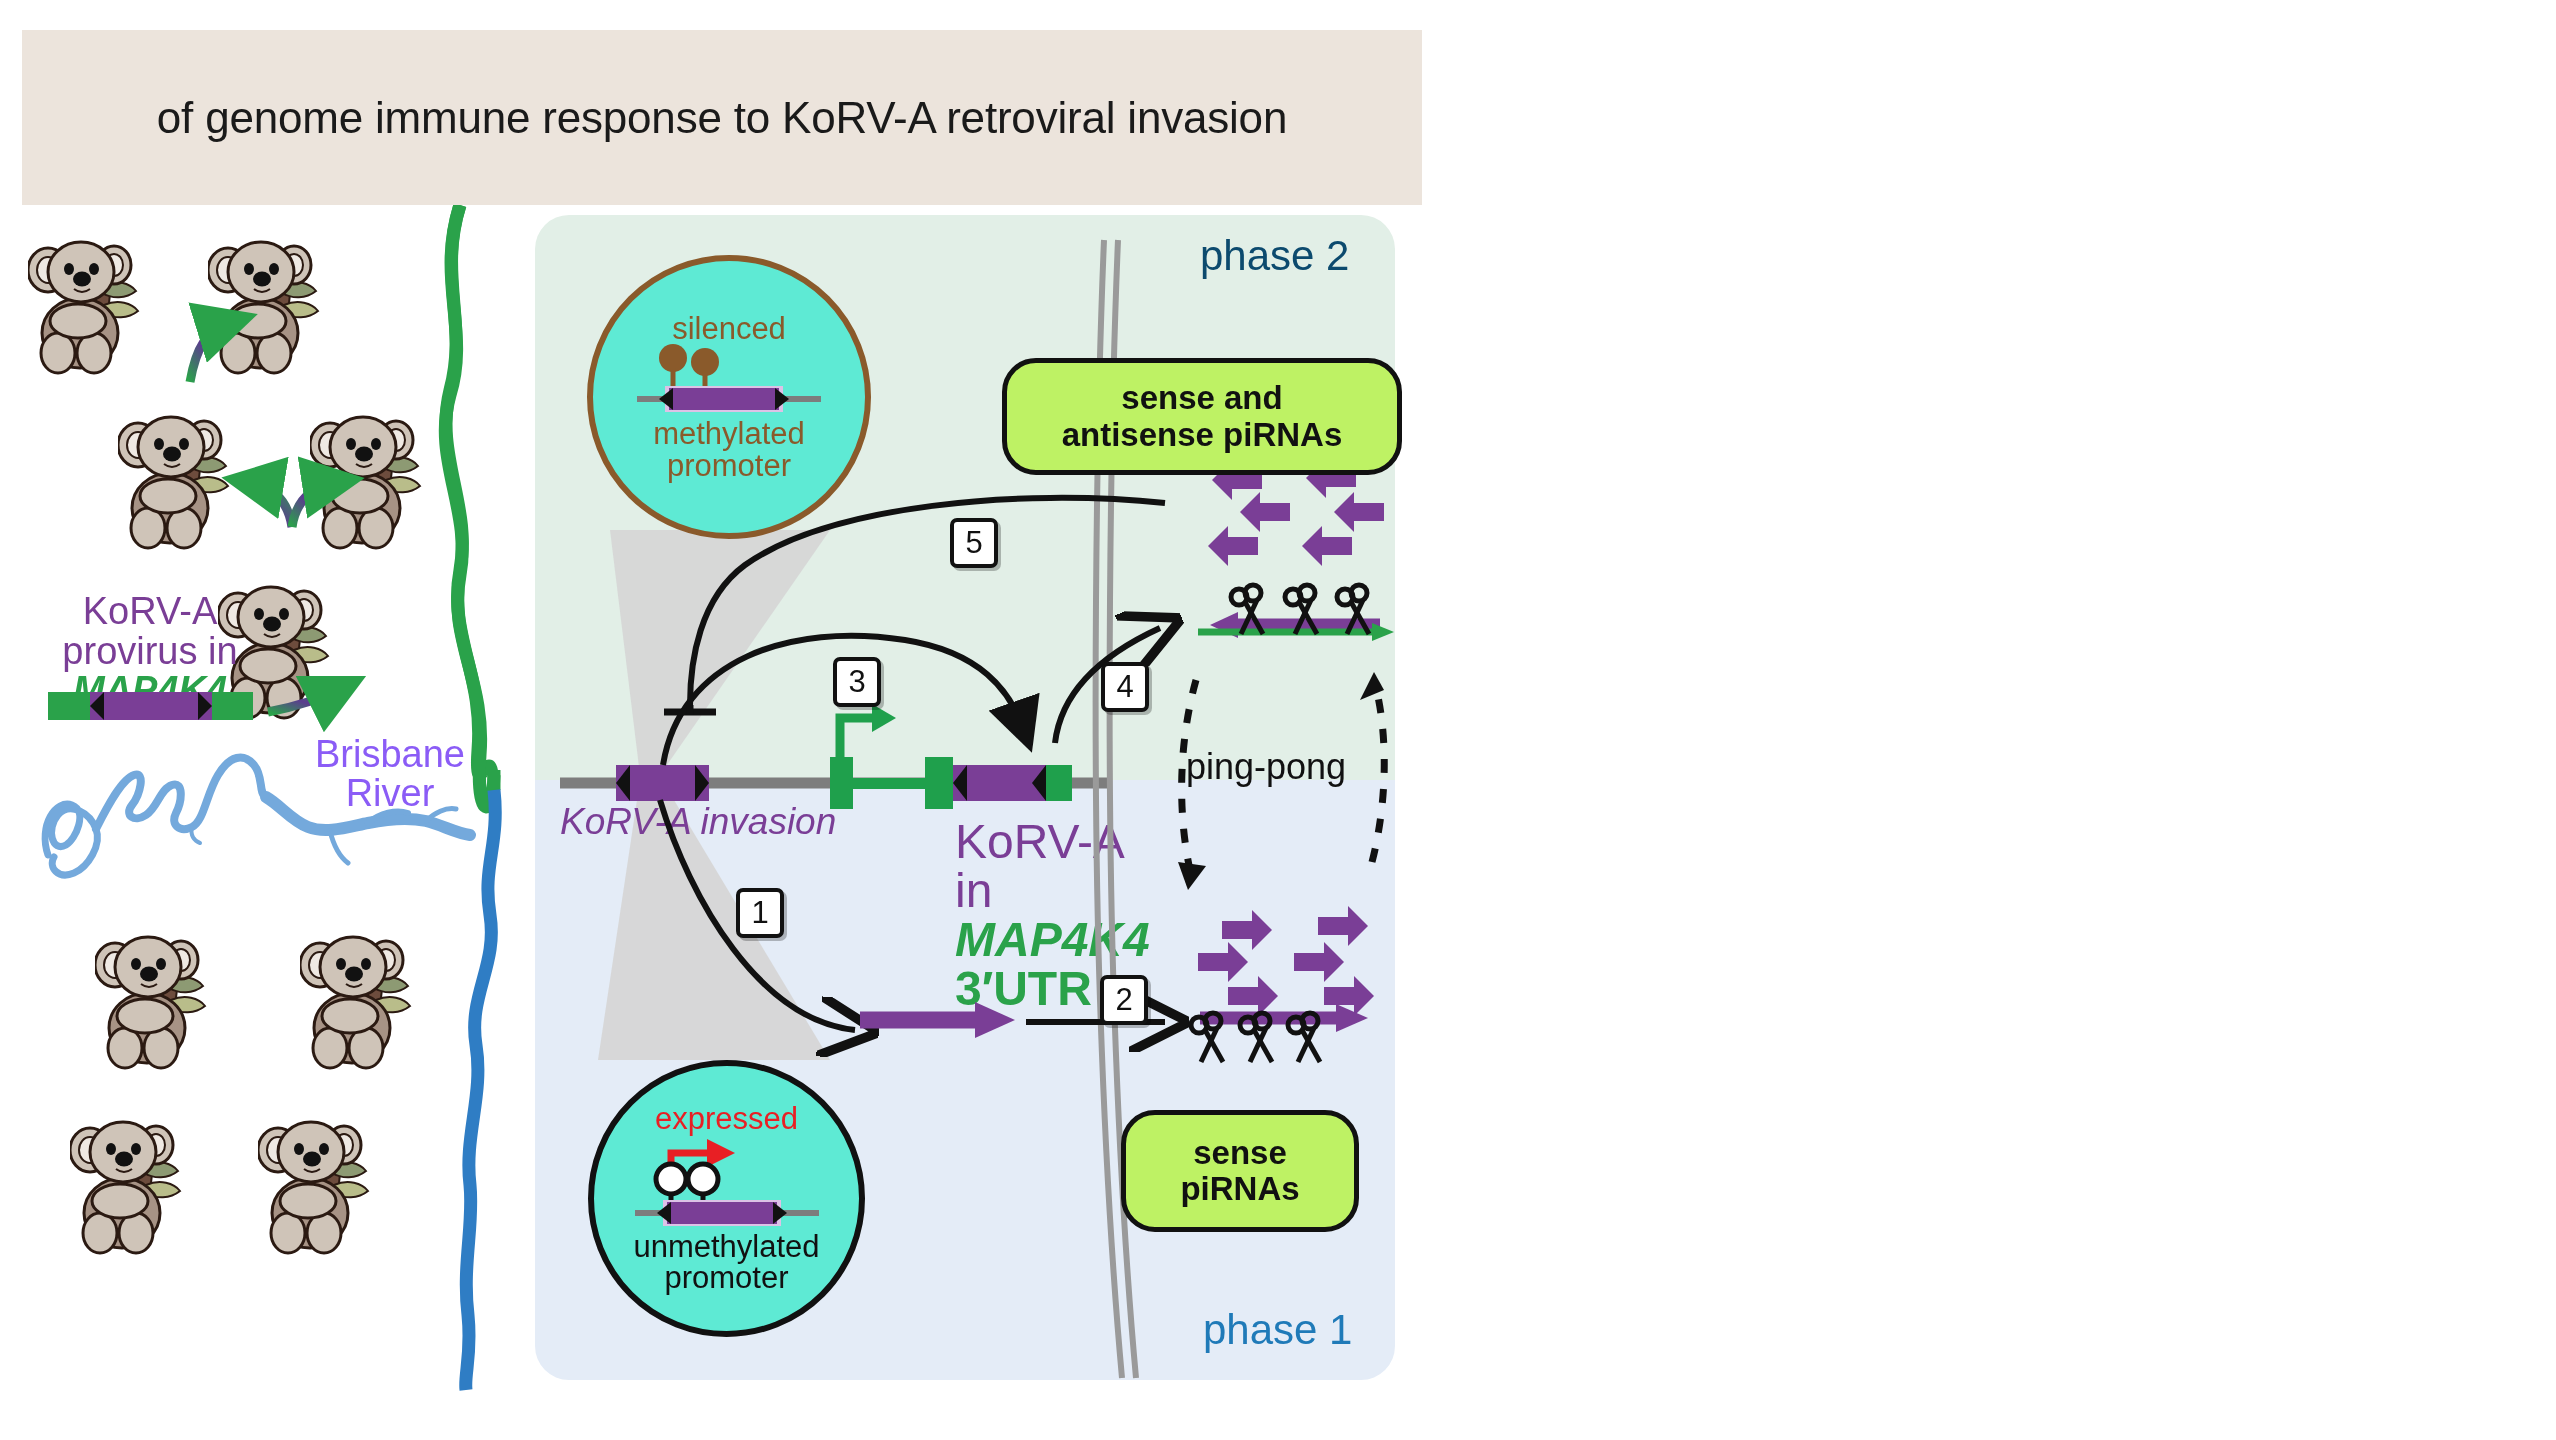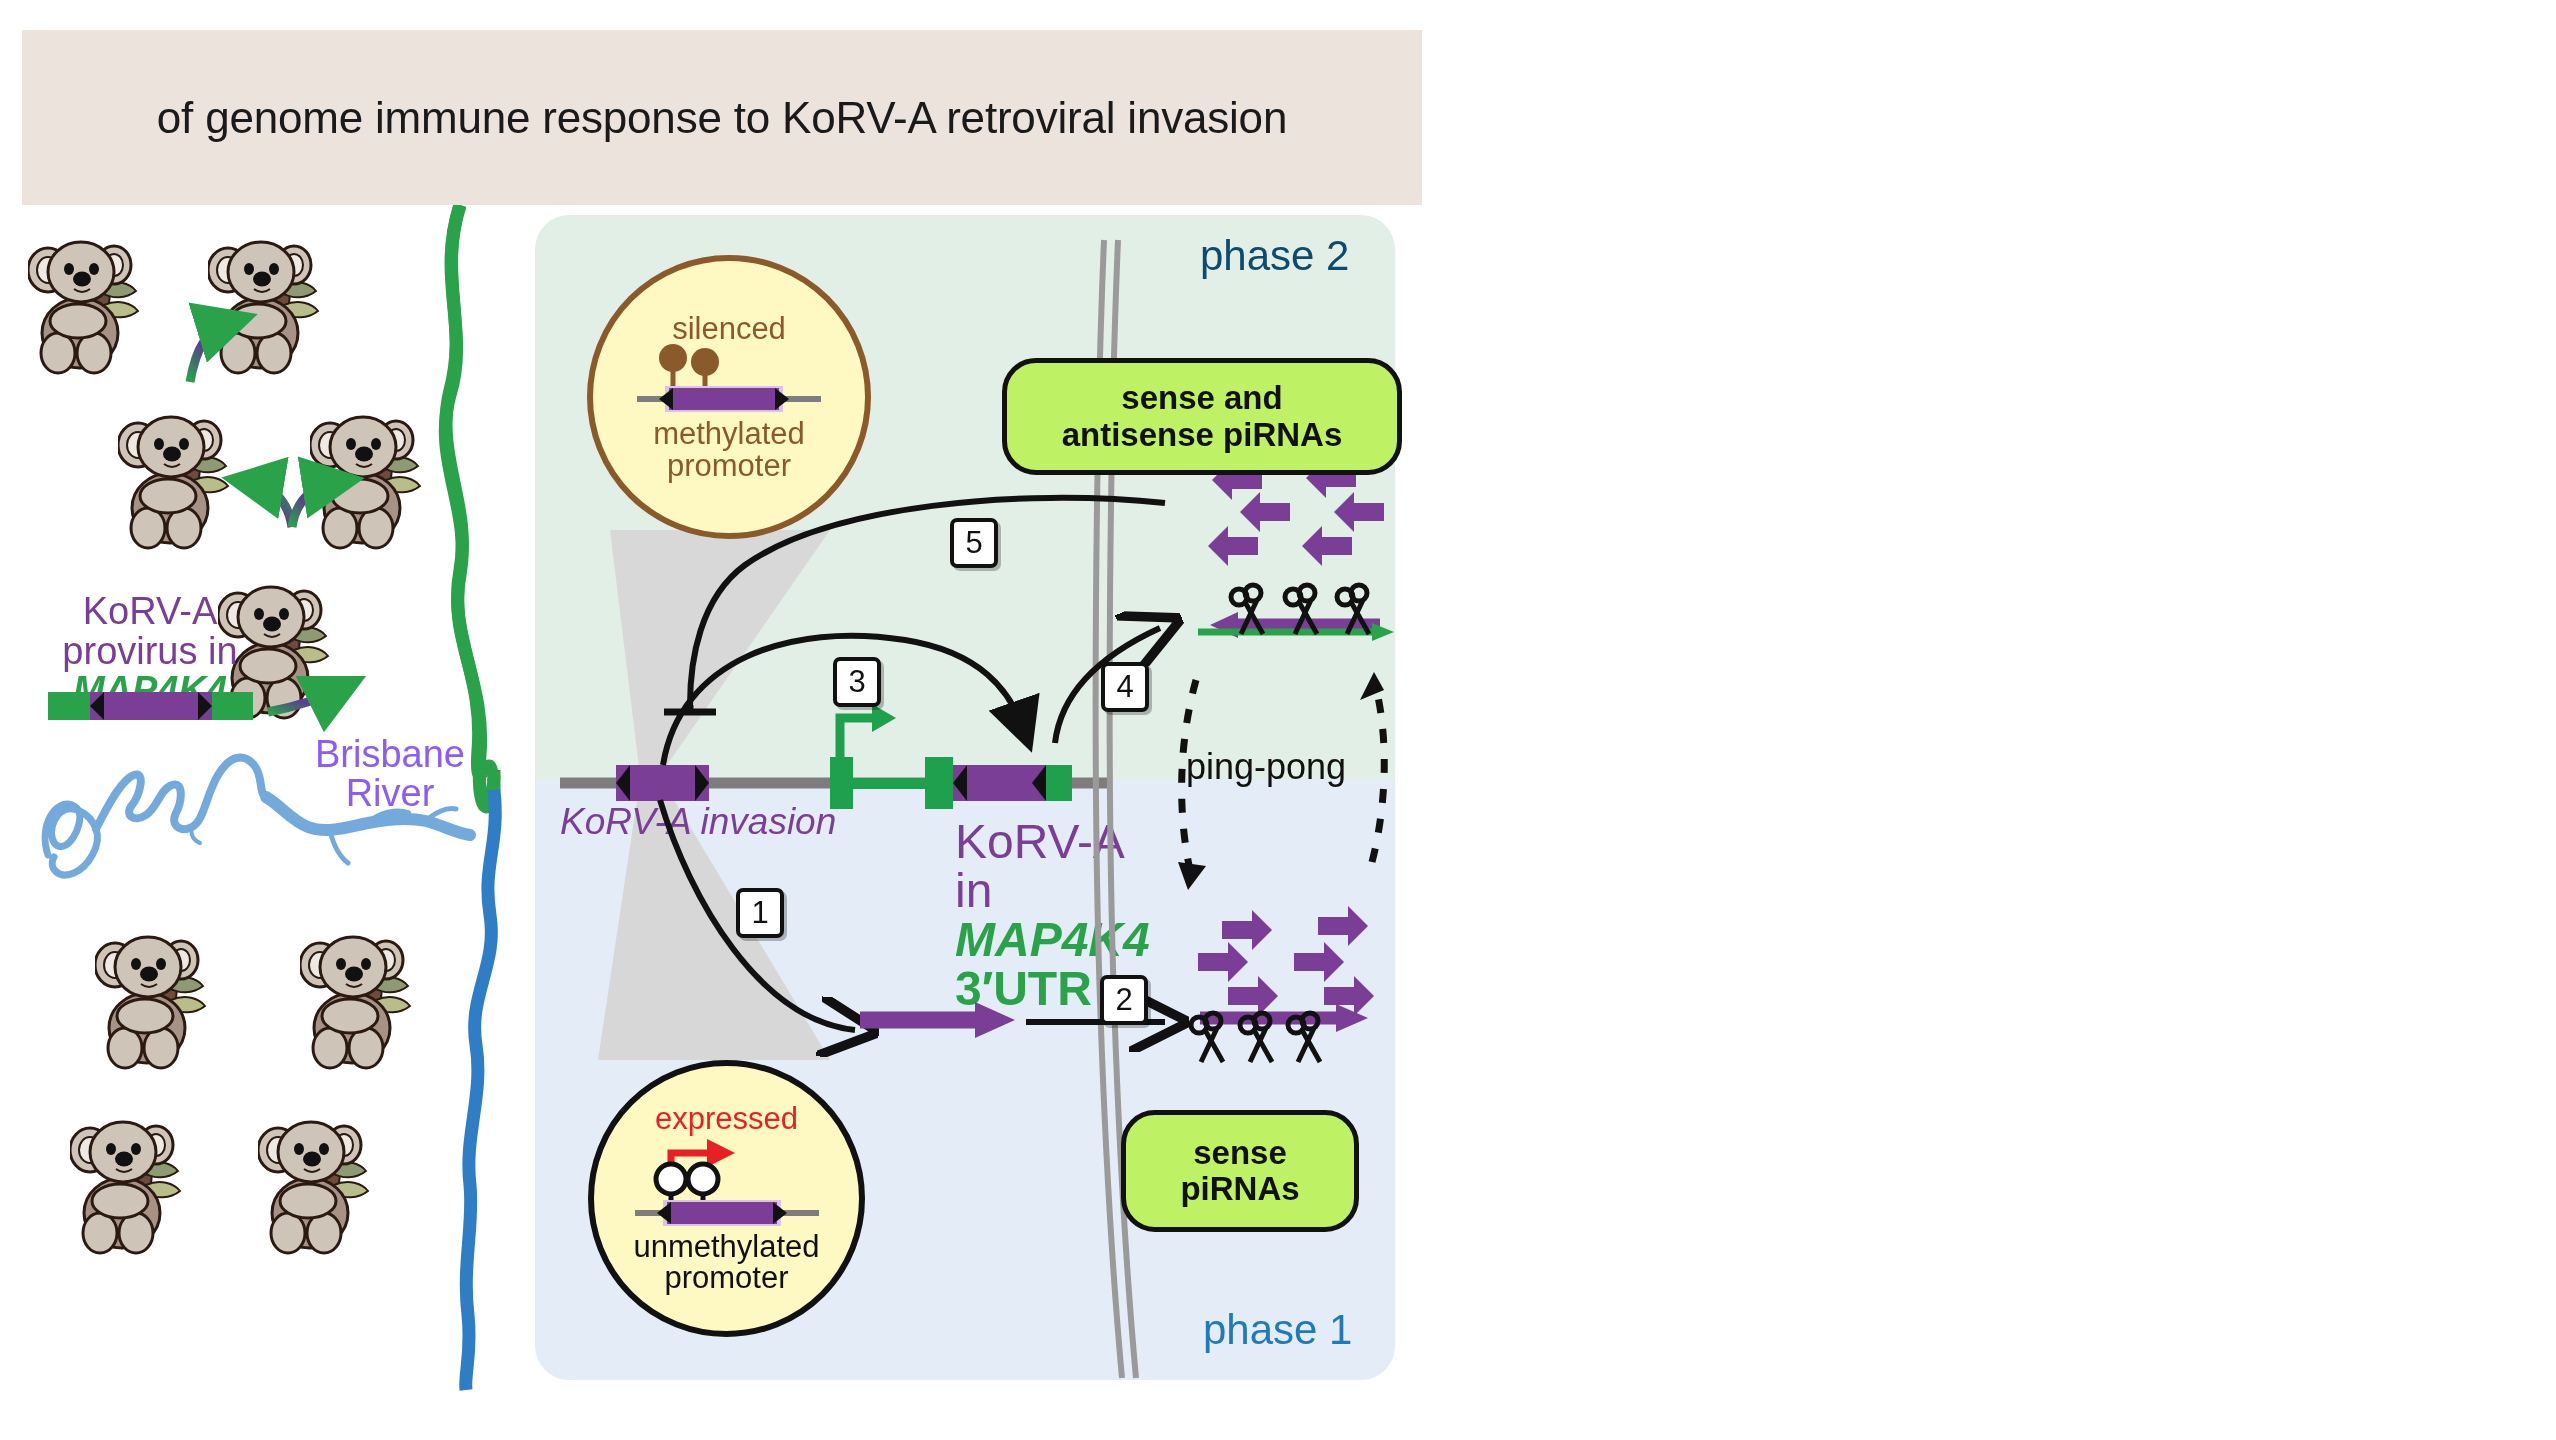--- a/index.html
+++ b/index.html
@@ -33,21 +33,21 @@
   .panel-green{position:absolute;left:535px;top:215px;width:860px;height:565px;
     background:#e2efe7;border-radius:34px 34px 0 0;}
   .panel-blue{position:absolute;left:535px;top:780px;width:860px;height:600px;
     background:#e4ecf7;border-radius:0 0 34px 34px;}
 
   .phase-lbl{position:absolute;font-size:42px;}
   .phase2-lbl{left:1200px;top:232px;color:#0c4a6e;}
   .phase1-lbl{left:1203px;top:1306px;color:#1f7ab8;}
 
   
-  .callout{position:absolute;border-radius:50%;background:#fef9c3;
+  .callout{position:absolute;border-radius:50%;background:#5eead4;
     display:flex;flex-direction:column;align-items:center;justify-content:center;}
   .callout-top{left:587px;top:255px;width:272px;height:272px;border:6px solid #8a5a2b;}
   .callout-bot{left:588px;top:1060px;width:265px;height:265px;border:6px solid #111;}
   .callout-txt{font-size:31px;line-height:1.02;text-align:center;}
   .brown{color:#8a5a2b;}
   .blk{color:#111;}
   .red{color:#e81f24;}
 
   
   .rbox{position:absolute;background:#bef264;border:5px solid #111;border-radius:34px;

